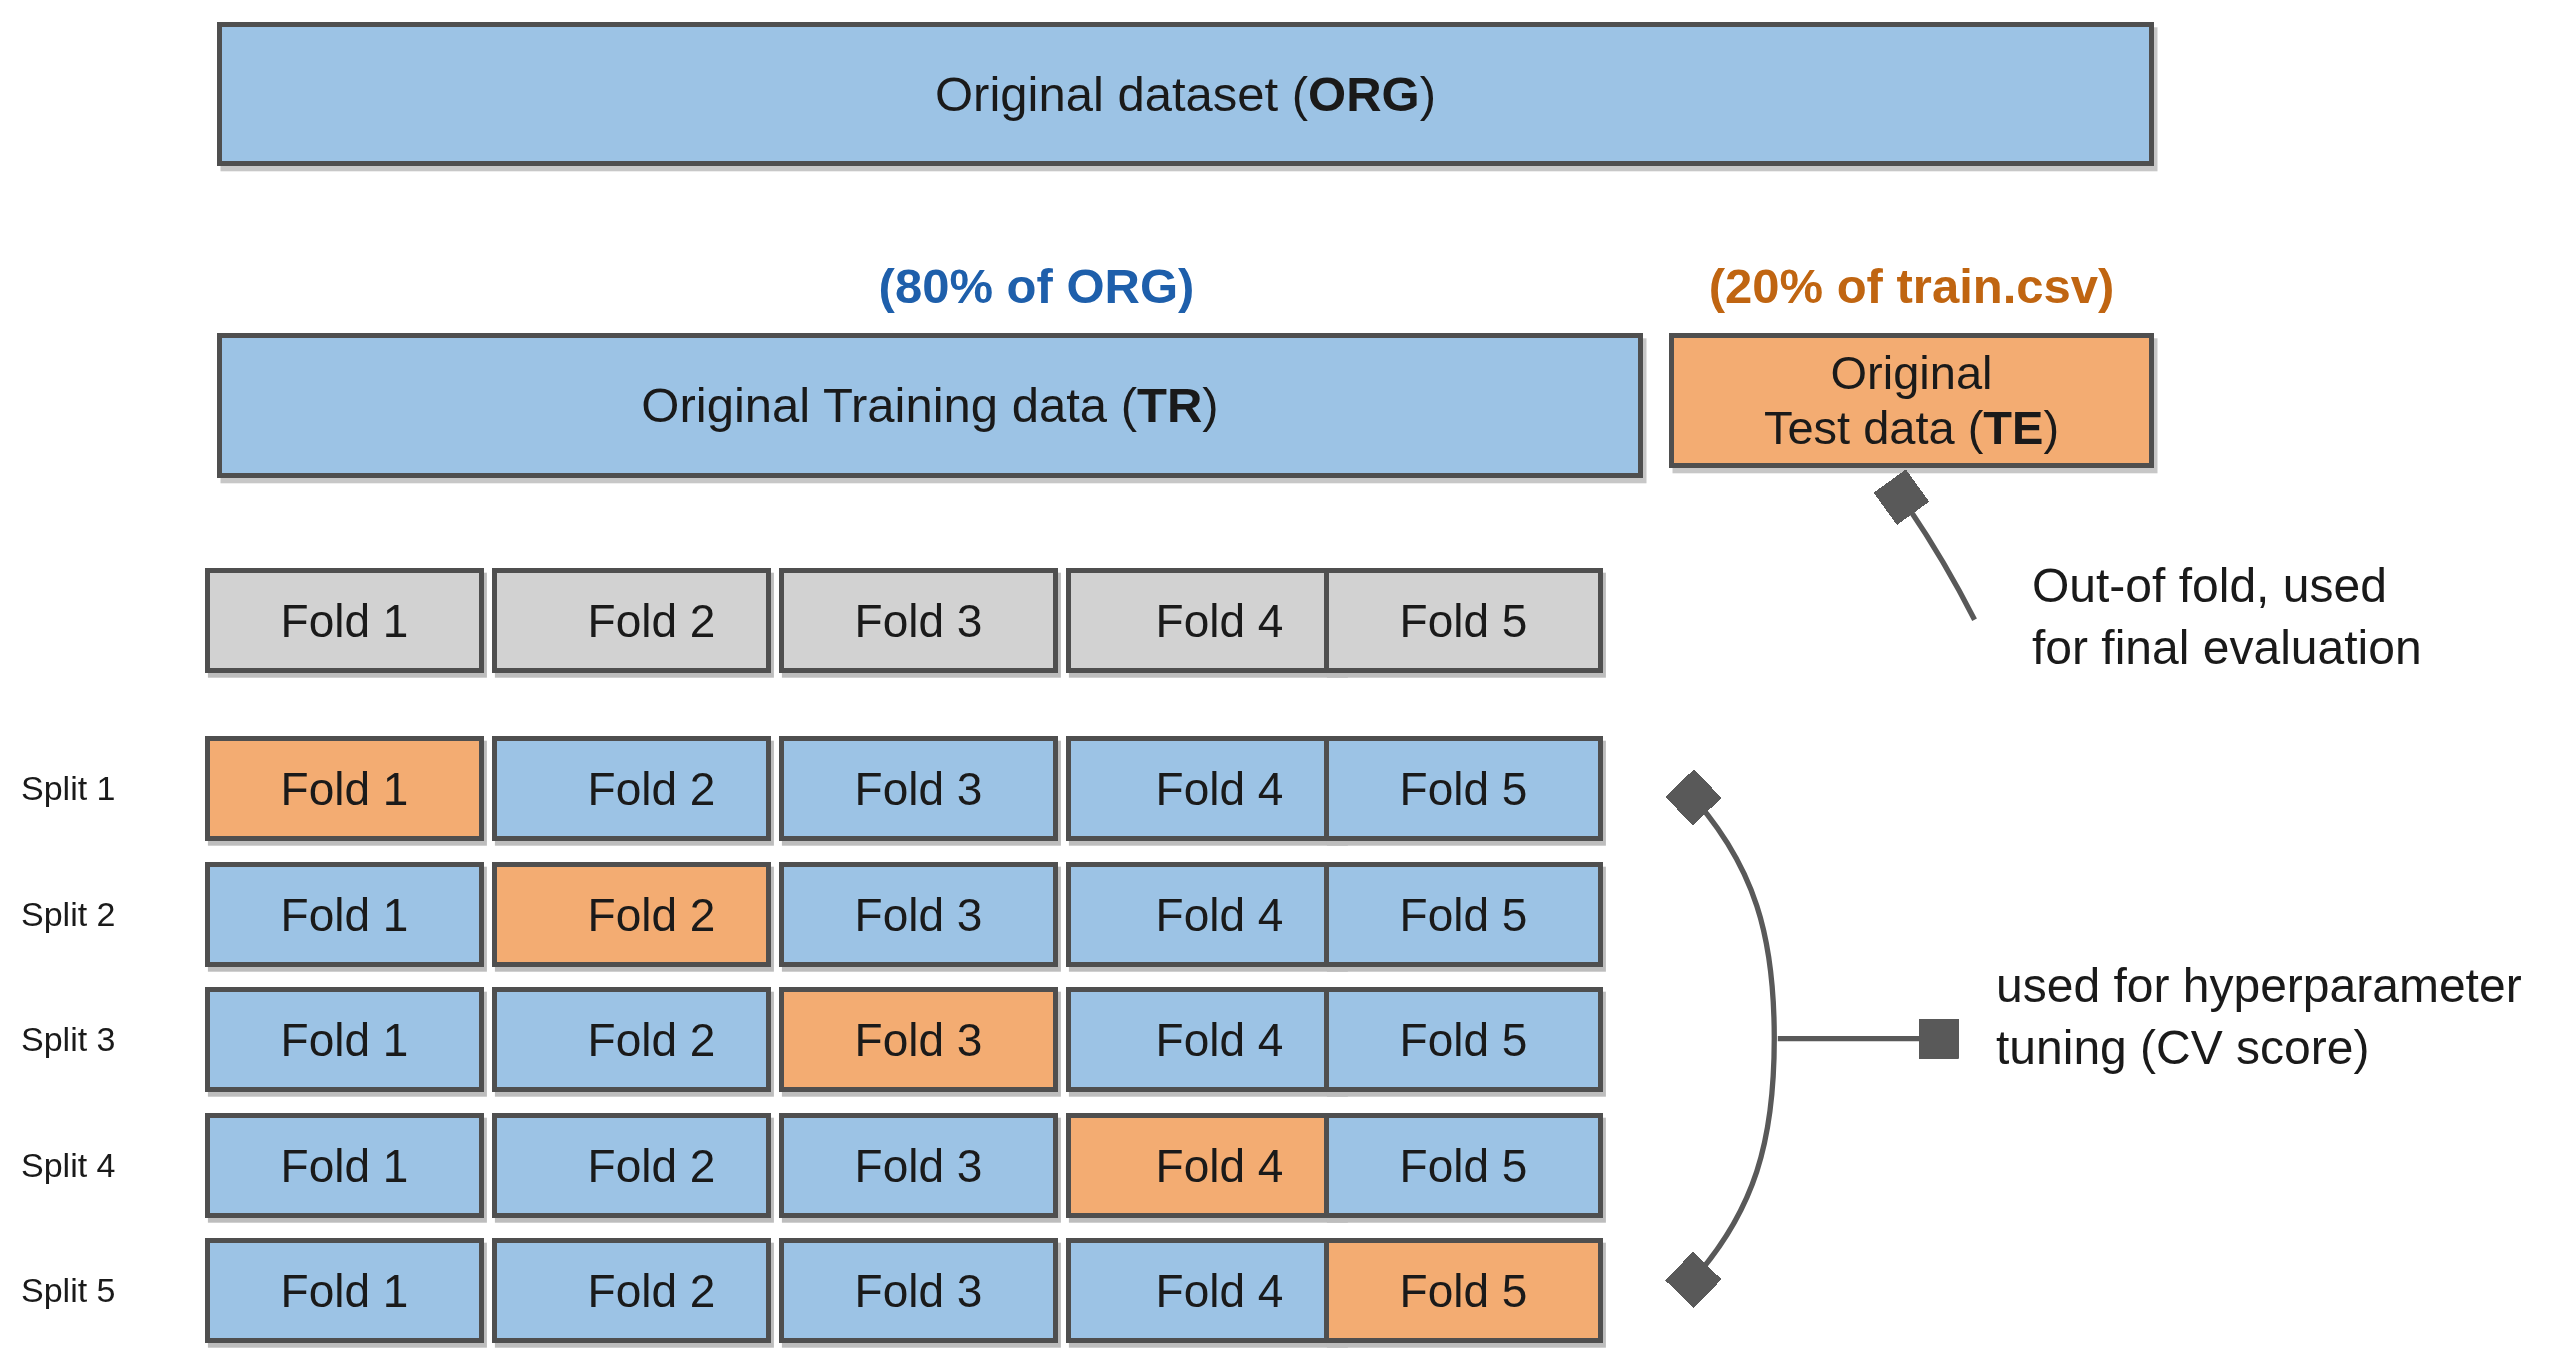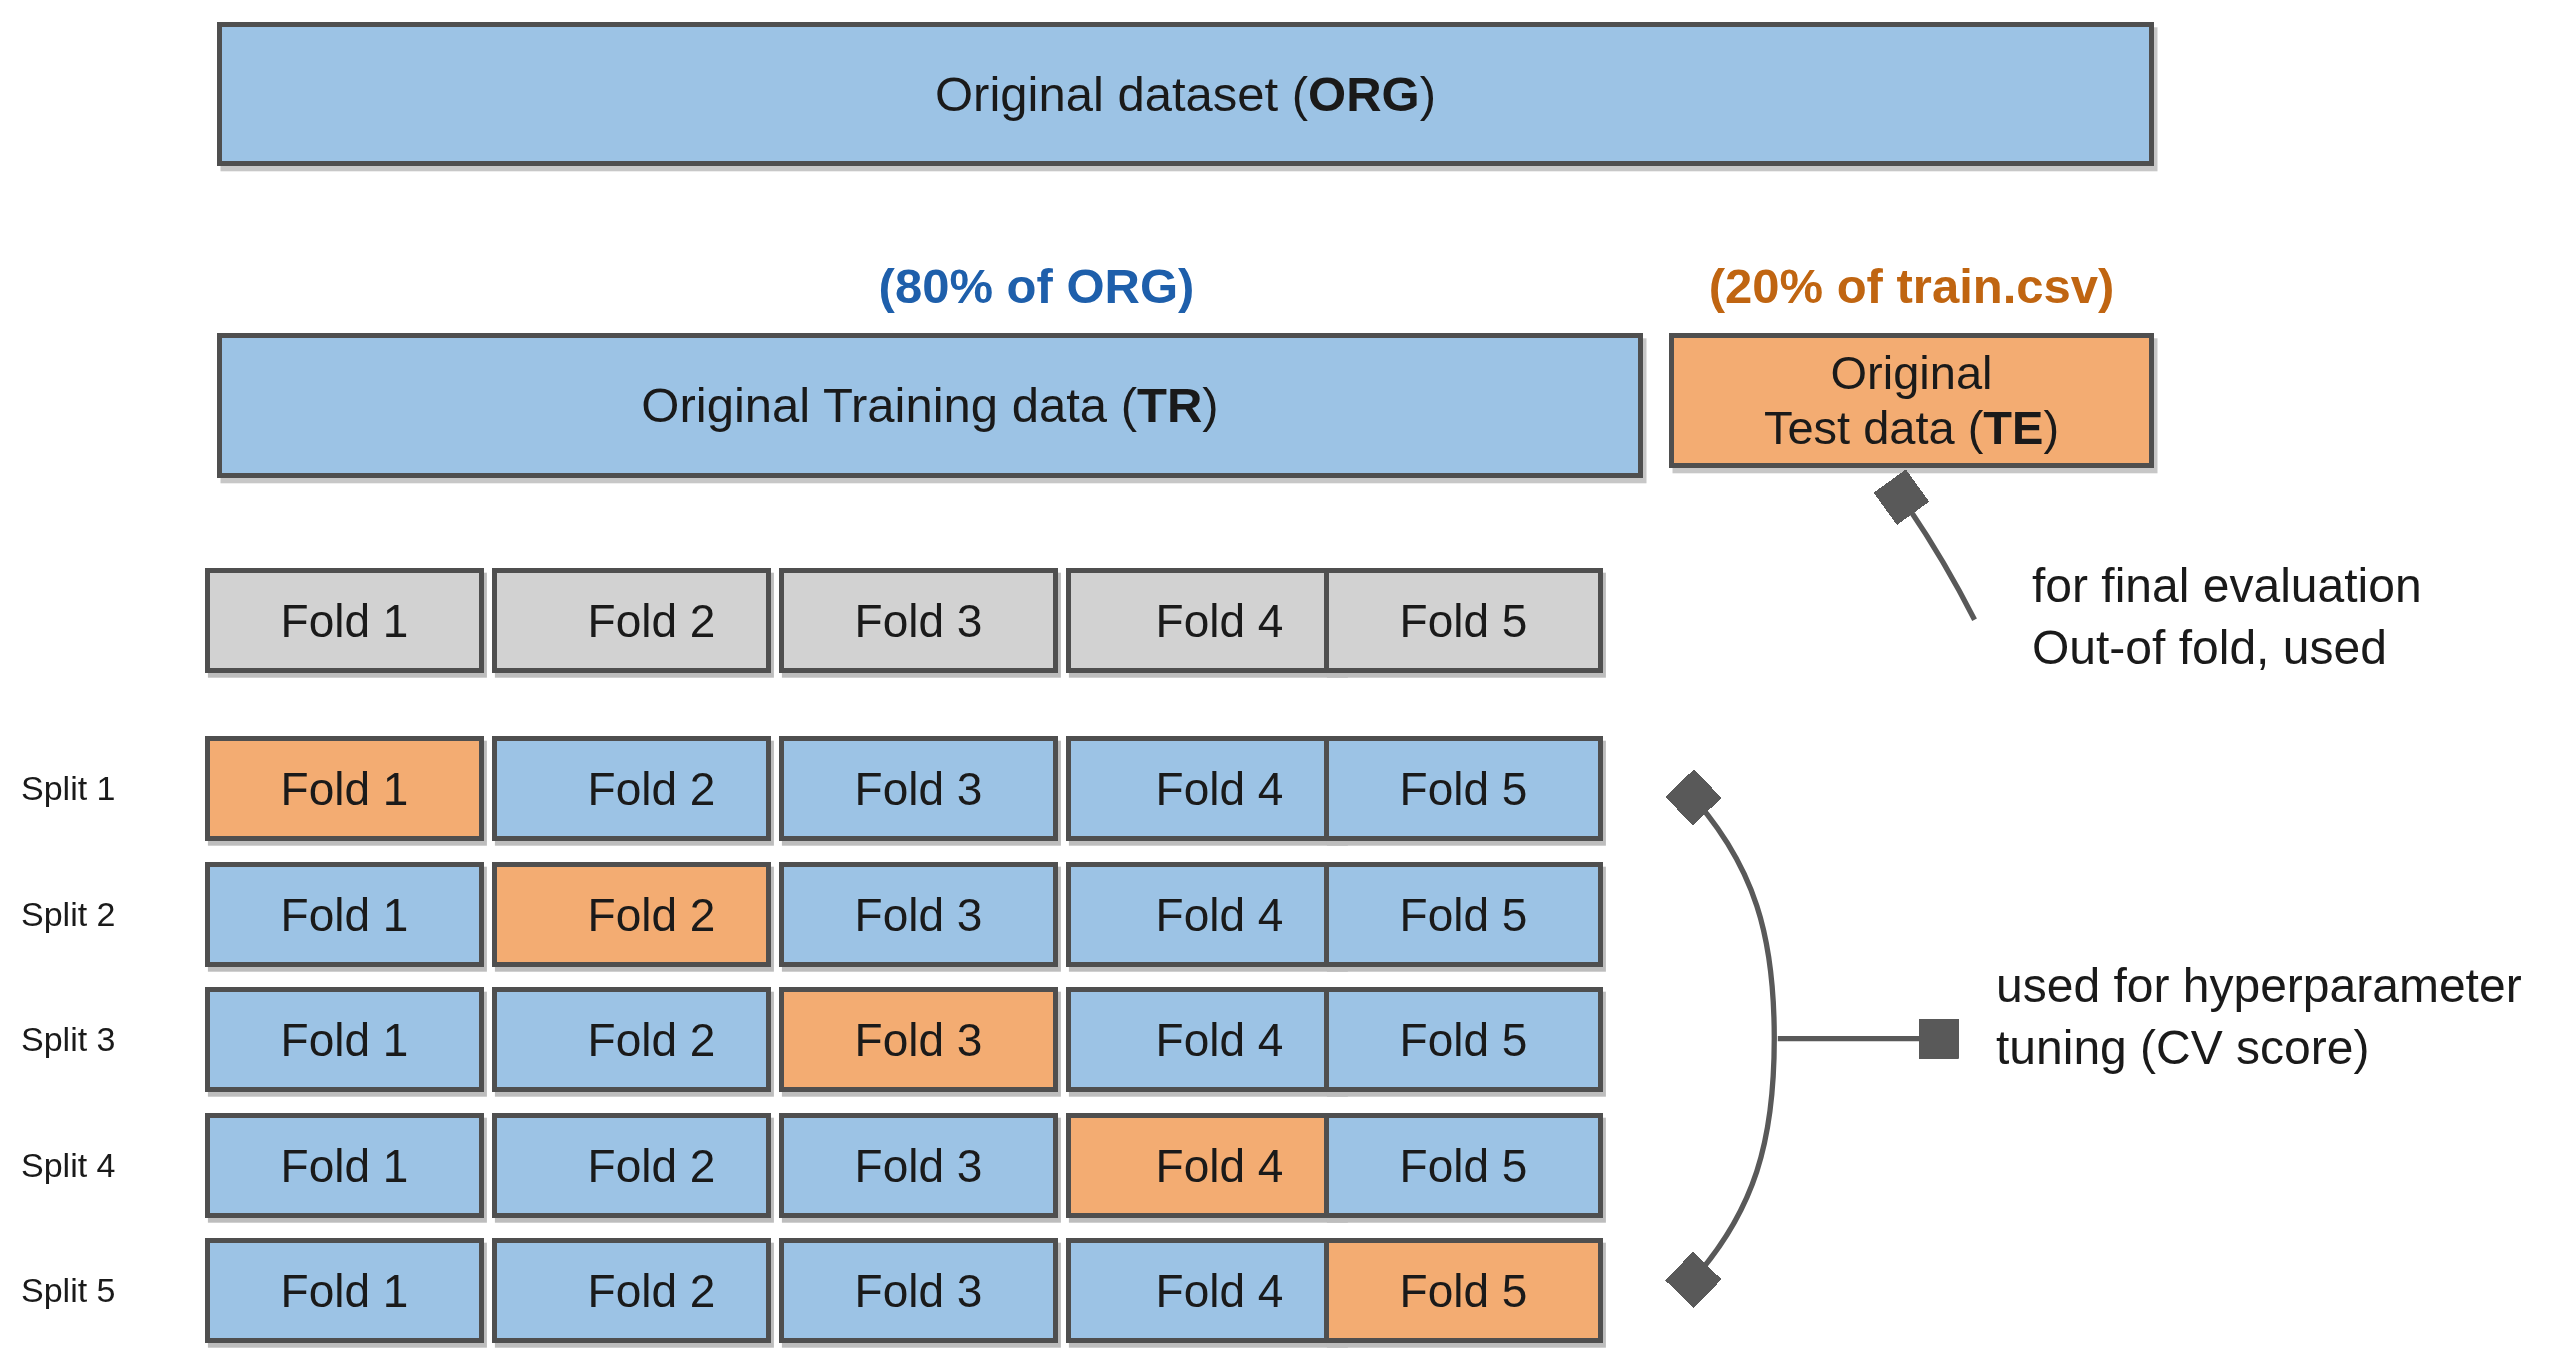--- a/index.html
+++ b/index.html
@@ -164,22 +164,22 @@
   <div class="fold-row" style="top:1238px">
     <div class="split-label">Split 5</div>
     <div class="cell c0 train">Fold 1</div>
     <div class="cell c1 train">Fold 2</div>
     <div class="cell c2 train">Fold 3</div>
     <div class="cell c3 train">Fold 4</div>
     <div class="cell c4 test">Fold 5</div>
   </div>
 
   <div class="annotation oof-annotation">
+    <div>Out-of fold, used</div>
     <div>for final evaluation</div>
-    <div>Out-of fold, used</div>
   </div>
   <div class="annotation cv-annotation">
     <div>used for hyperparameter</div>
     <div>tuning (CV score)</div>
   </div>
 
   <svg class="arrows-overlay" viewBox="0 0 4373 2322" xmlns="http://www.w3.org/2000/svg">
     <defs>
       <marker id="ah" viewBox="0 0 10 10" refX="9" refY="5" markerWidth="7.5" markerHeight="7.5" orient="auto-start-reverse">
         <path d="M0,0 L10,5 L0,10 L3.5,5 Z" fill="#595959" stroke="none"></path>

